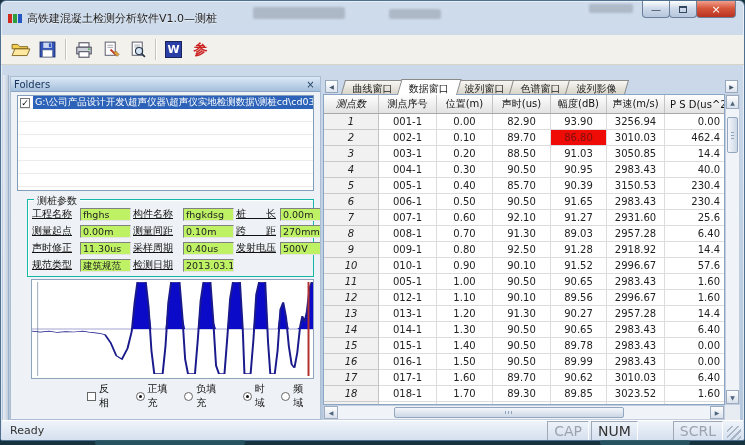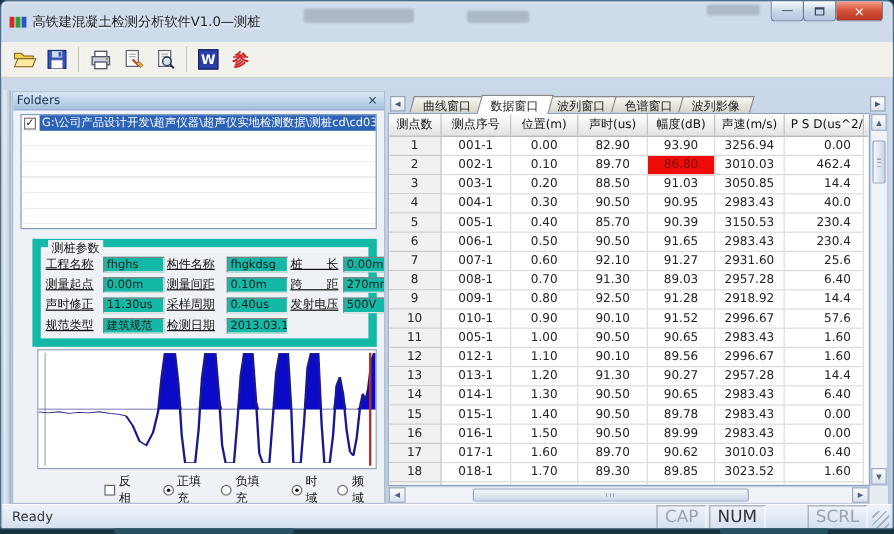--- a/index.html
+++ b/index.html
@@ -43,25 +43,25 @@
     display:flex; align-items:center; font-size:10px; color:#16355c; padding:0 3px; }
   .caption .x { margin-left:auto; font-size:10px; color:#23435f; width:13px; text-align:center; }
   .tree { background:#fff; border:1px solid #7f9db9; height:96px; margin:3px 6px 0 6px;
     background-image:repeating-linear-gradient(#fff 0 12px,#ececec 12px 13px); }
   .tree-item { display:flex; align-items:center; height:13px; padding-left:2px; }
   .cbx { width:10px; height:10px; background:#fff; border:1px solid #777; font-size:9px; line-height:8px;
     text-align:center; color:#111; flex:none; }
   .tree-label { background:#2c63b8; color:#fff; font-size:9.5px; padding:0 2px; margin-left:3px;
     white-space:nowrap; overflow:hidden; flex:1; }
 
-  .params { position:relative; margin:8px 6px 0 16px; border:7px solid #14b8a6; box-shadow:inset 1px 1px 0 #fff; padding:7px 4px 4px 4px; }
+  .params { position:relative; margin:8px 6px 0 16px; border:1px solid #14b8a6; box-shadow:inset 1px 1px 0 #fff; padding:7px 4px 4px 4px; }
   .params .legend { position:absolute; top:-6px; left:6px; background:#eef1f5; font-size:10px; color:#222; padding:0 3px; }
   .pgrid { display:grid; grid-template-columns:46px 51px 48px 51px 42px 48px; column-gap:2px; row-gap:3px; align-items:center; }
   .p-label { font-size:10px; color:#111; white-space:nowrap;text-decoration:underline; }
-  .field { background:#14b8a6; border:1px solid; border-color:#808080 #e4e4e4 #e4e4e4 #808080;
+  .field { background:#bef264; border:1px solid; border-color:#808080 #e4e4e4 #e4e4e4 #808080;
     height:13px; font-size:9.5px; color:#222; padding:0 2px; white-space:nowrap; overflow:hidden; line-height:12px; }
 
   .wave-title { font-size:10px; color:#222; margin:6px 0 0 22px; }
   .wavebox { margin:2px 6px 0 20px; height:100px; background:#fff; border:1px solid #8ea4bd; position:relative; }
   .wavebox svg { position:absolute; inset:0; width:100%; height:100%; }
 
   .ctl-row { display:flex; align-items:center; margin:3px 0 0 76px; font-size:10px; color:#111; }
   .ctl { display:flex; align-items:center; margin-right:7px; }
   .ctl .cb { width:9px; height:9px; border:1px solid #666; background:#fff; margin-right:3px; flex:none; }
   .ctl .rb { width:9px; height:9px; border:1px solid #666; border-radius:50%; background:#fff; margin-right:3px; position:relative; flex:none; }
@@ -80,21 +80,21 @@
   .tab.active { background:#fff; height:16px; padding-top:2px; z-index:3; margin-bottom:-1px; }
 
   .table-wrap { position:absolute; top:18px; left:0; right:15px; bottom:15px; background:#fff; border:1px solid #8ba6c4; overflow:hidden; }
   .thead { display:flex; height:19px; background:linear-gradient(#fefefe,#e3e3e3); border-bottom:1px solid #a8a8a8; }
   .th { font-size:10px; color:#111; display:flex; align-items:center; justify-content:center;
     border-right:1px solid #c3c3c3; flex:none; white-space:nowrap; overflow:hidden; }
   .tr { display:flex; height:16px; }
   .td { font-size:10px; color:#222; display:flex; align-items:center; justify-content:center;
     border-right:1px solid #dcdcdc; border-bottom:1px solid #dcdcdc; flex:none; white-space:nowrap; overflow:hidden; }
   .td.c0 { background:#f1f1f1; border-right-color:#c3c3c3; border-bottom-color:#c9c9c9; }
-  .c0{width:44px;} .c1{width:58px;} .c2{width:56px;} .c3{width:58px;} .c4{width:56px;} .c5{width:58px;}
+  .c0{width:55px;font-style:italic;} .c1{width:58px;} .c2{width:56px;} .c3{width:58px;} .c4{width:56px;} .c5{width:58px;}
   .c6{width:66px; justify-content:flex-end; padding-right:10px;}
   .th.c6 { justify-content:flex-start; padding-left:5px; }
   .td.hl { background:#ef0b06; color:#7c1010; }
 
   .vscroll { position:absolute; top:18px; right:0; bottom:15px; width:15px; background:#f0f3f8; border:1px solid #c2cedd; }
   .hscroll { position:absolute; left:0; right:15px; bottom:0; height:15px; background:#f0f3f8; border:1px solid #c2cedd; }
   .sbtn { position:absolute; background:linear-gradient(#fdfdfd,#d9e1ec); border:1px solid #9cabc0;
     color:#50657e; font-size:6px; display:flex; align-items:center; justify-content:center; }
   .vscroll .up { top:0; left:0; right:0; height:14px; }
   .vscroll .dn { bottom:0; left:0; right:0; height:14px; }

